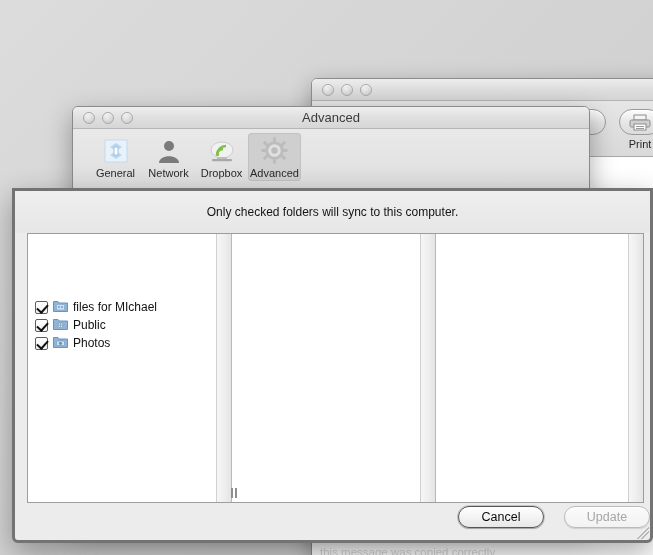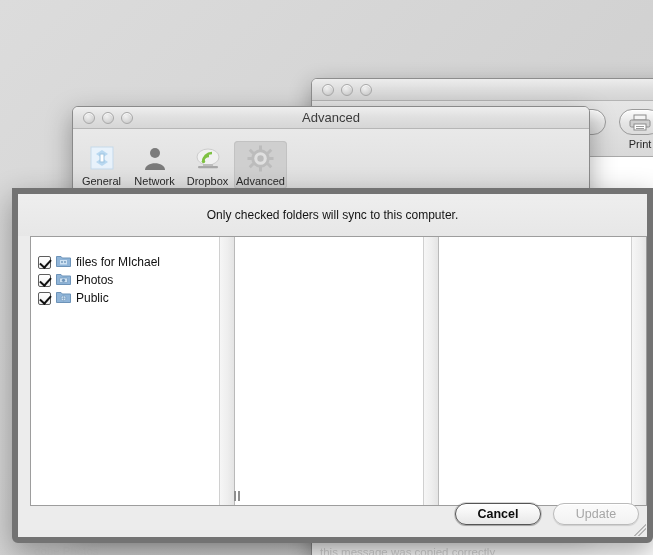--- a/index.html
+++ b/index.html
@@ -89,43 +89,43 @@
   }
   .win-title {
     position: absolute; left: 0; right: 0; top: 3px;
     text-align: center; font-size: 13px; color: #3b3b3b;
     font-weight: 500;
   }
   #prefs-window .toolbar {
     height: 68px;
     background: linear-gradient(to bottom,#e9e9e9 0%,#dddddd 100%);
     border-bottom: 1px solid #a9a9a9;
-    display: flex; align-items: center;
-    padding: 4px 0 0 2px; gap: 0;
+    display: flex; align-items: flex-start;
+    padding: 4px 0 0 16px; gap: 0;
   }
   .tbitem {
     width: 53px; padding: 3px 0 2px;
     text-align: center; border-radius: 4px;
   }
   .tbitem.selected { background: #cfcfcf; box-shadow: inset 0 0 0 1px #c2c2c2; }
   .tbicon { height: 29px; display: flex; align-items: center; justify-content: center; }
   .tbtext { font-size: 11px; color: #2a2a2a; margin-top: 2px; }
 
   .prefs-body { position: relative; height: 342px; }
   .ghost {
     position: absolute; font-size: 11.5px;
     color: #d8d8d8; white-space: nowrap;
   }
 
   
   #sheet {
     position: absolute; left: 12px; top: 188px;
     width: 641px; height: 355px;
     background: #ececec;
-    border: 6px solid #737373;
+    border: 3px solid #737373;
     border-radius: 0 0 6px 6px;
     box-shadow: 0 10px 30px rgba(0,0,0,.33);
     overflow: hidden;
   }
   .sheet-head {
     height: 42px; display: flex; align-items: center; justify-content: center;
     background: linear-gradient(to bottom,#eeeeee 0%,#e7e7e7 100%);
   }
   .sheet-head-text { font-size: 12px; color: #141414; }
 
@@ -191,25 +191,25 @@
     height: 22px; min-width: 86px; padding: 0 14px;
     border-radius: 11px; font-size: 12.5px;
     display: flex; align-items: center; justify-content: center;
     border: 1px solid #8e8e8e;
     background: linear-gradient(to bottom,#ffffff 0%,#f4f4f4 48%,#e7e7e7 100%);
     box-shadow: 0 1px 1px rgba(0,0,0,.13), inset 0 1px 0 #fff;
     color: #0c0c0c;
   }
   .btn.default {
     right: 106px;
-    border-color: #555; font-weight: bold;
+    border-color: #555; font-weight: normal;
     box-shadow: 0 0 0 1px rgba(90,90,90,.25), 0 1px 1px rgba(0,0,0,.2), inset 0 1px 0 #fff;
   }
   .btn.disabled {
-    right: 8px; color: #a6a6a6; border-color: #bbb;
+    right: 0; color: #a6a6a6; border-color: #bbb;
     background: linear-gradient(to bottom,#fbfbfb 0%,#f2f2f2 100%);
   }
 
   
   .bgtext {
     position: absolute; font-size: 11.5px;
     color: #e2e2e2; white-space: nowrap;
   }
   .bgtext.dim2 { color: #d0d0d0; }
   .rt {
@@ -358,60 +358,60 @@
 
 <div id="sheet">
 
   <div class="sheet-head">
     <div class="sheet-head-text">Only checked folders will sync to this computer.</div>
   </div>
 
   <div class="browser">
 
     <div class="col c1">
-      <div style="padding-top:16px;">
+      <div style="padding-top:16px;margin-top:48px;">
 
         <div class="row">
           <span class="cbox checked"></span>
           <span>
             <svg width="15" height="13" viewBox="0 0 15 13">
               <path d="M0.5 2.5 L5 2.5 L6.3 4 L14.5 4 L14.5 12.5 L0.5 12.5 Z" fill="#8fb4d8" stroke="#6d93b8"></path>
               <rect x="4" y="6" width="7" height="4.5" fill="#cfe2f2"></rect>
               <circle cx="6" cy="8" r="0.9" fill="#6d93b8"></circle>
                 <circle cx="9" cy="8" r="0.9" fill="#6d93b8"></circle>
             </svg>
           </span>
           <span class="row-label">files for MIchael</span>
         </div>
 
         <div class="row">
           <span class="cbox checked"></span>
           <span>
             <svg width="15" height="13" viewBox="0 0 15 13">
               <path d="M0.5 2.5 L5 2.5 L6.3 4 L14.5 4 L14.5 12.5 L0.5 12.5 Z" fill="#8fb4d8" stroke="#6d93b8"></path>
+              <circle cx="7.5" cy="8.3" r="2.6" fill="#cfe2f2" stroke="#6d93b8" stroke-width="0.6"></circle>
+              <path d="M7.5 5.8 L7.5 10.8 M5 8.3 L10 8.3" stroke="#6d93b8" stroke-width="0.6"></path>
+            </svg>
+          </span>
+          <span class="row-label">Public</span>
+        </div>
+
+        <div class="row">
+          <span class="cbox checked"></span>
+          <span>
+            <svg width="15" height="13" viewBox="0 0 15 13">
+              <path d="M0.5 2.5 L5 2.5 L6.3 4 L14.5 4 L14.5 12.5 L0.5 12.5 Z" fill="#8fb4d8" stroke="#6d93b8"></path>
               <rect x="3.5" y="6" width="8" height="4.6" rx="1" fill="#cfe2f2" stroke="#6d93b8" stroke-width="0.6"></rect>
               <circle cx="7.5" cy="8.3" r="1.6" fill="#6d93b8"></circle>
             </svg>
           </span>
           <span class="row-label">Photos</span>
           <span class="disclosure"></span>
         </div>
 
-        <div class="row">
-          <span class="cbox checked"></span>
-          <span>
-            <svg width="15" height="13" viewBox="0 0 15 13">
-              <path d="M0.5 2.5 L5 2.5 L6.3 4 L14.5 4 L14.5 12.5 L0.5 12.5 Z" fill="#8fb4d8" stroke="#6d93b8"></path>
-              <circle cx="7.5" cy="8.3" r="2.6" fill="#cfe2f2" stroke="#6d93b8" stroke-width="0.6"></circle>
-              <path d="M7.5 5.8 L7.5 10.8 M5 8.3 L10 8.3" stroke="#6d93b8" stroke-width="0.6"></path>
-            </svg>
-          </span>
-          <span class="row-label">Public</span>
-        </div>
-
       </div>
       <div class="col-scroll"></div>
     </div>
 
     <div class="col c2">
       <div class="col-scroll"></div>
     </div>
 
     <div class="col c3">
       <div class="col-scroll"></div>

